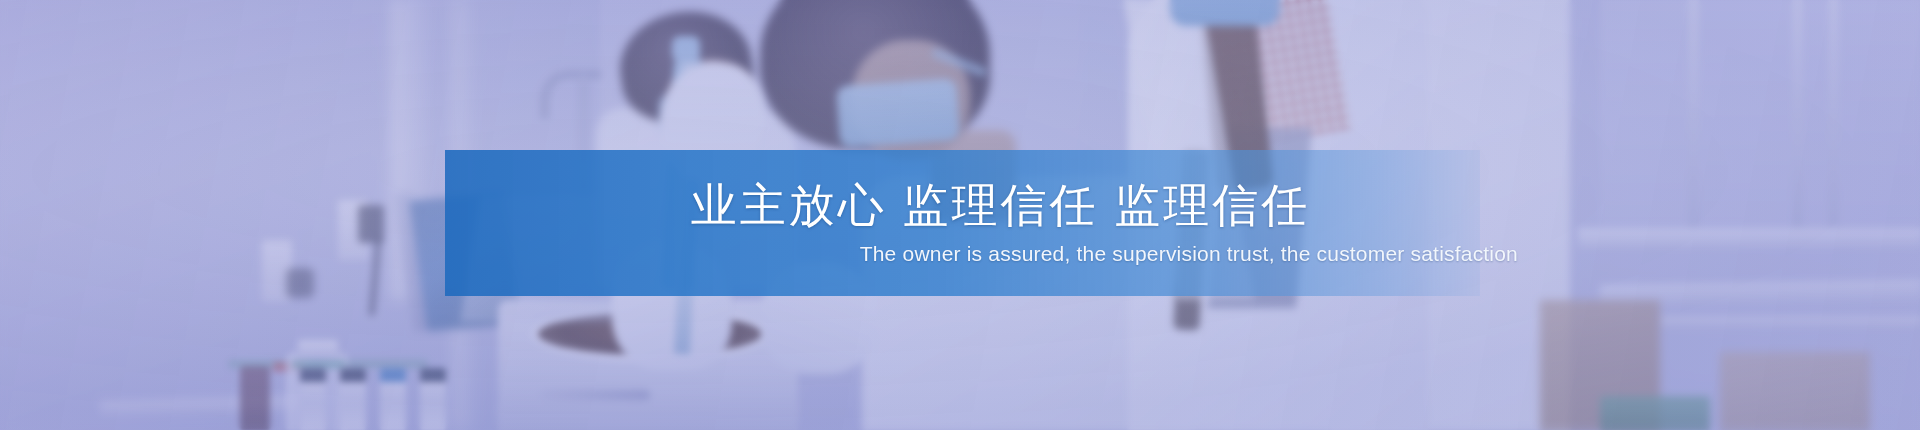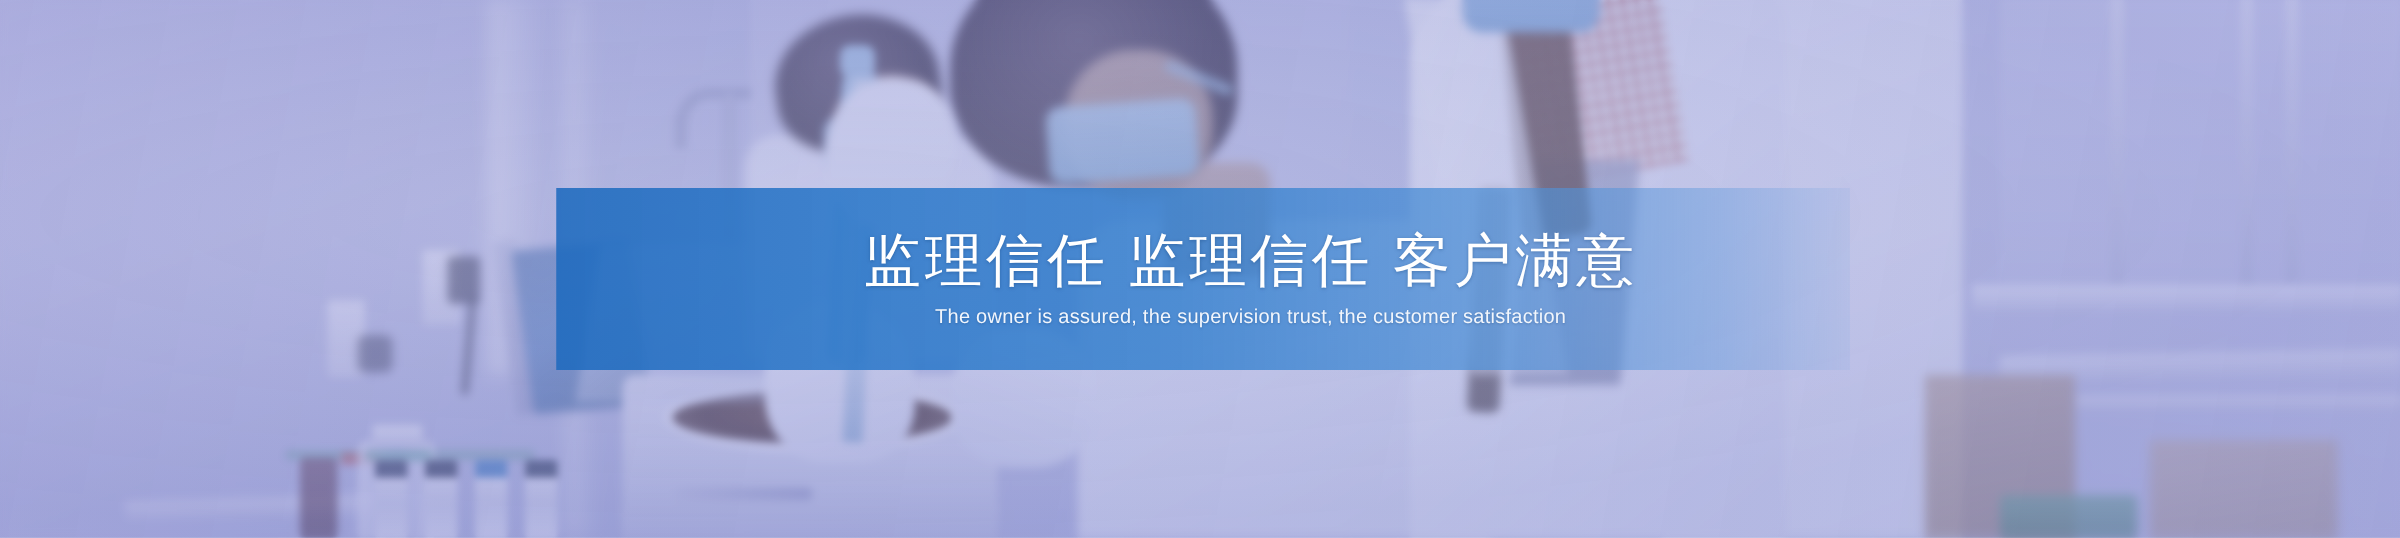--- a/index.html
+++ b/index.html
@@ -380,26 +380,27 @@
     font-size:46px;
     line-height:1.12;
     letter-spacing:3px;
     font-weight:400;
     white-space:nowrap;
     text-shadow:0 1px 3px rgba(10,50,100,.35);
     margin:0 0 10px 0;
   }
   .subline{
     color:#f2f6fc;
-    font-size:16px;
+    font-size:21px;
     letter-spacing:.2px;
     font-weight:400;
     white-space:nowrap;
     text-shadow:0 1px 2px rgba(10,50,100,.30);
     margin:0;
+    text-align:right;
   }
 </style>
 </head>
 <body>
 
 <div class="banner">
 
   <div class="scene">
 
     <div class="layer wall-left"></div>
@@ -485,18 +486,18 @@
     <div class="layer carton2"></div>
     <div class="layer green-box"></div>
 
     <div class="scene-blur"></div>
     <div class="tint"></div>
     <div class="tint2"></div>
   </div>
 
   <div class="band">
     <div class="band-inner">
-      <div class="headline">监理信任 监理信任  客户满意</div>
+      <div class="headline">业主放心 监理信任  监理信任</div>
       <div class="subline">The owner is assured, the supervision trust, the customer satisfaction</div>
     </div>
   </div>
 
 </div>
 
 </body></html>

